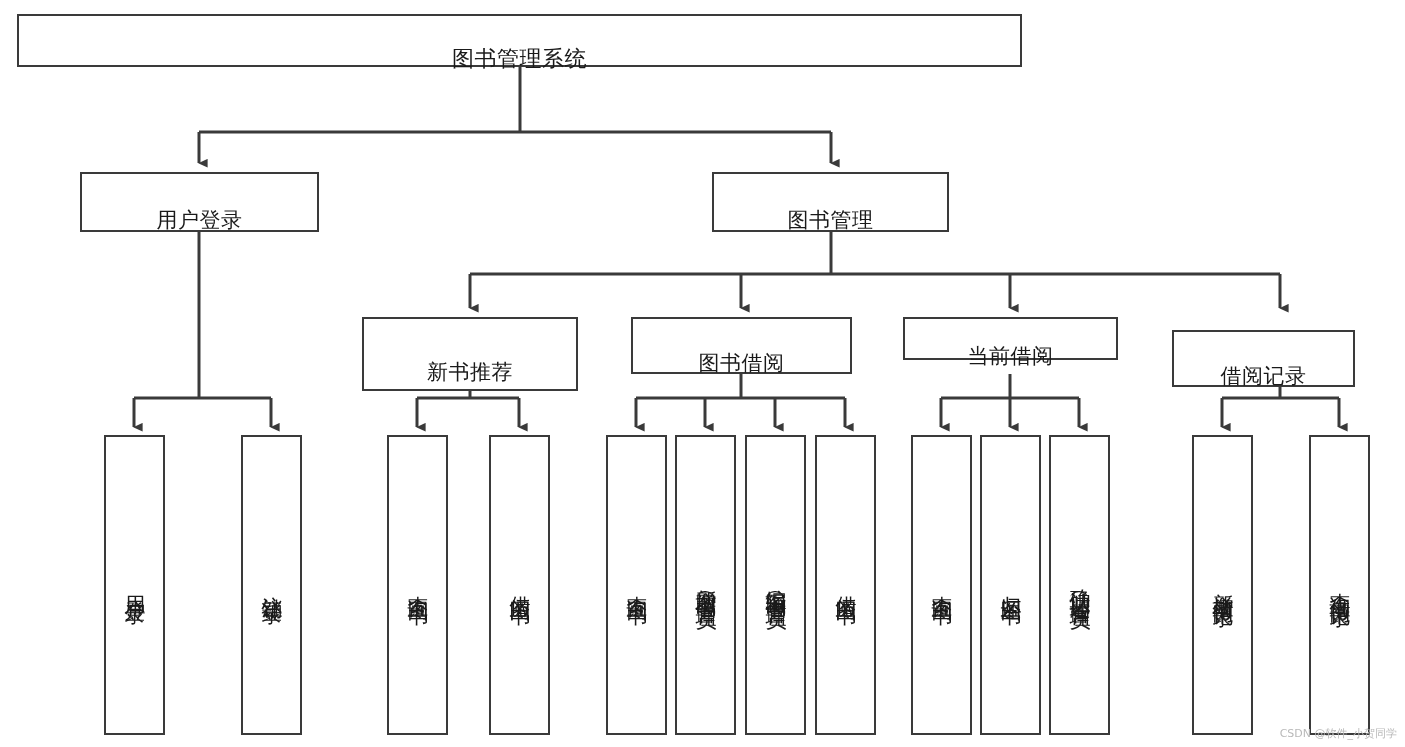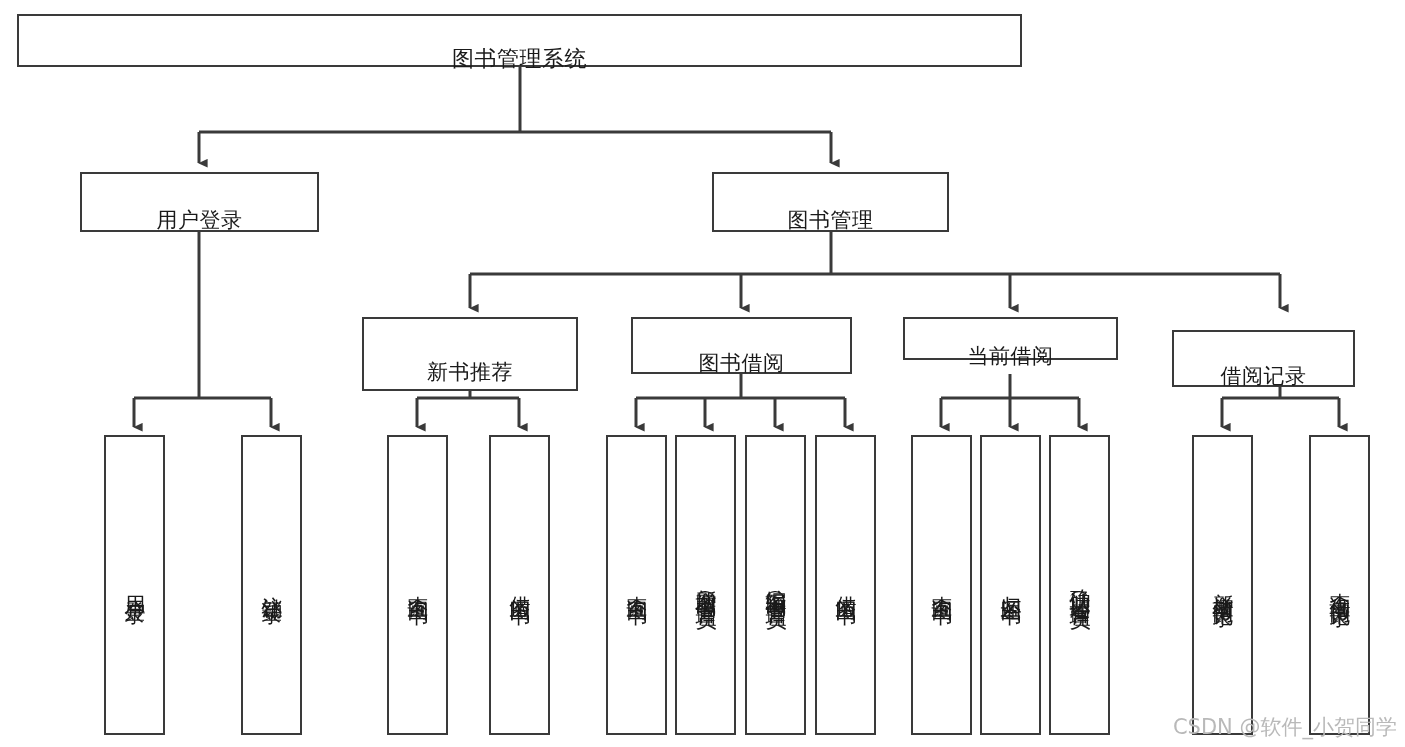--- a/index.html
+++ b/index.html
@@ -63,21 +63,21 @@
     text-orientation: upright;
     font-size: 21px;
     letter-spacing: 3px;
     line-height: 1;
     white-space: nowrap;
   }
   .watermark {
     position: absolute;
     right: 8px;
     bottom: 6px;
-    font-size: 21px;
+    font-size: 11px;
     color: #b9b9b9;
     white-space: nowrap;
     user-select: none;
   }
 </style>
 </head>
 <body>
 
 <div id="diagram-root">
 

